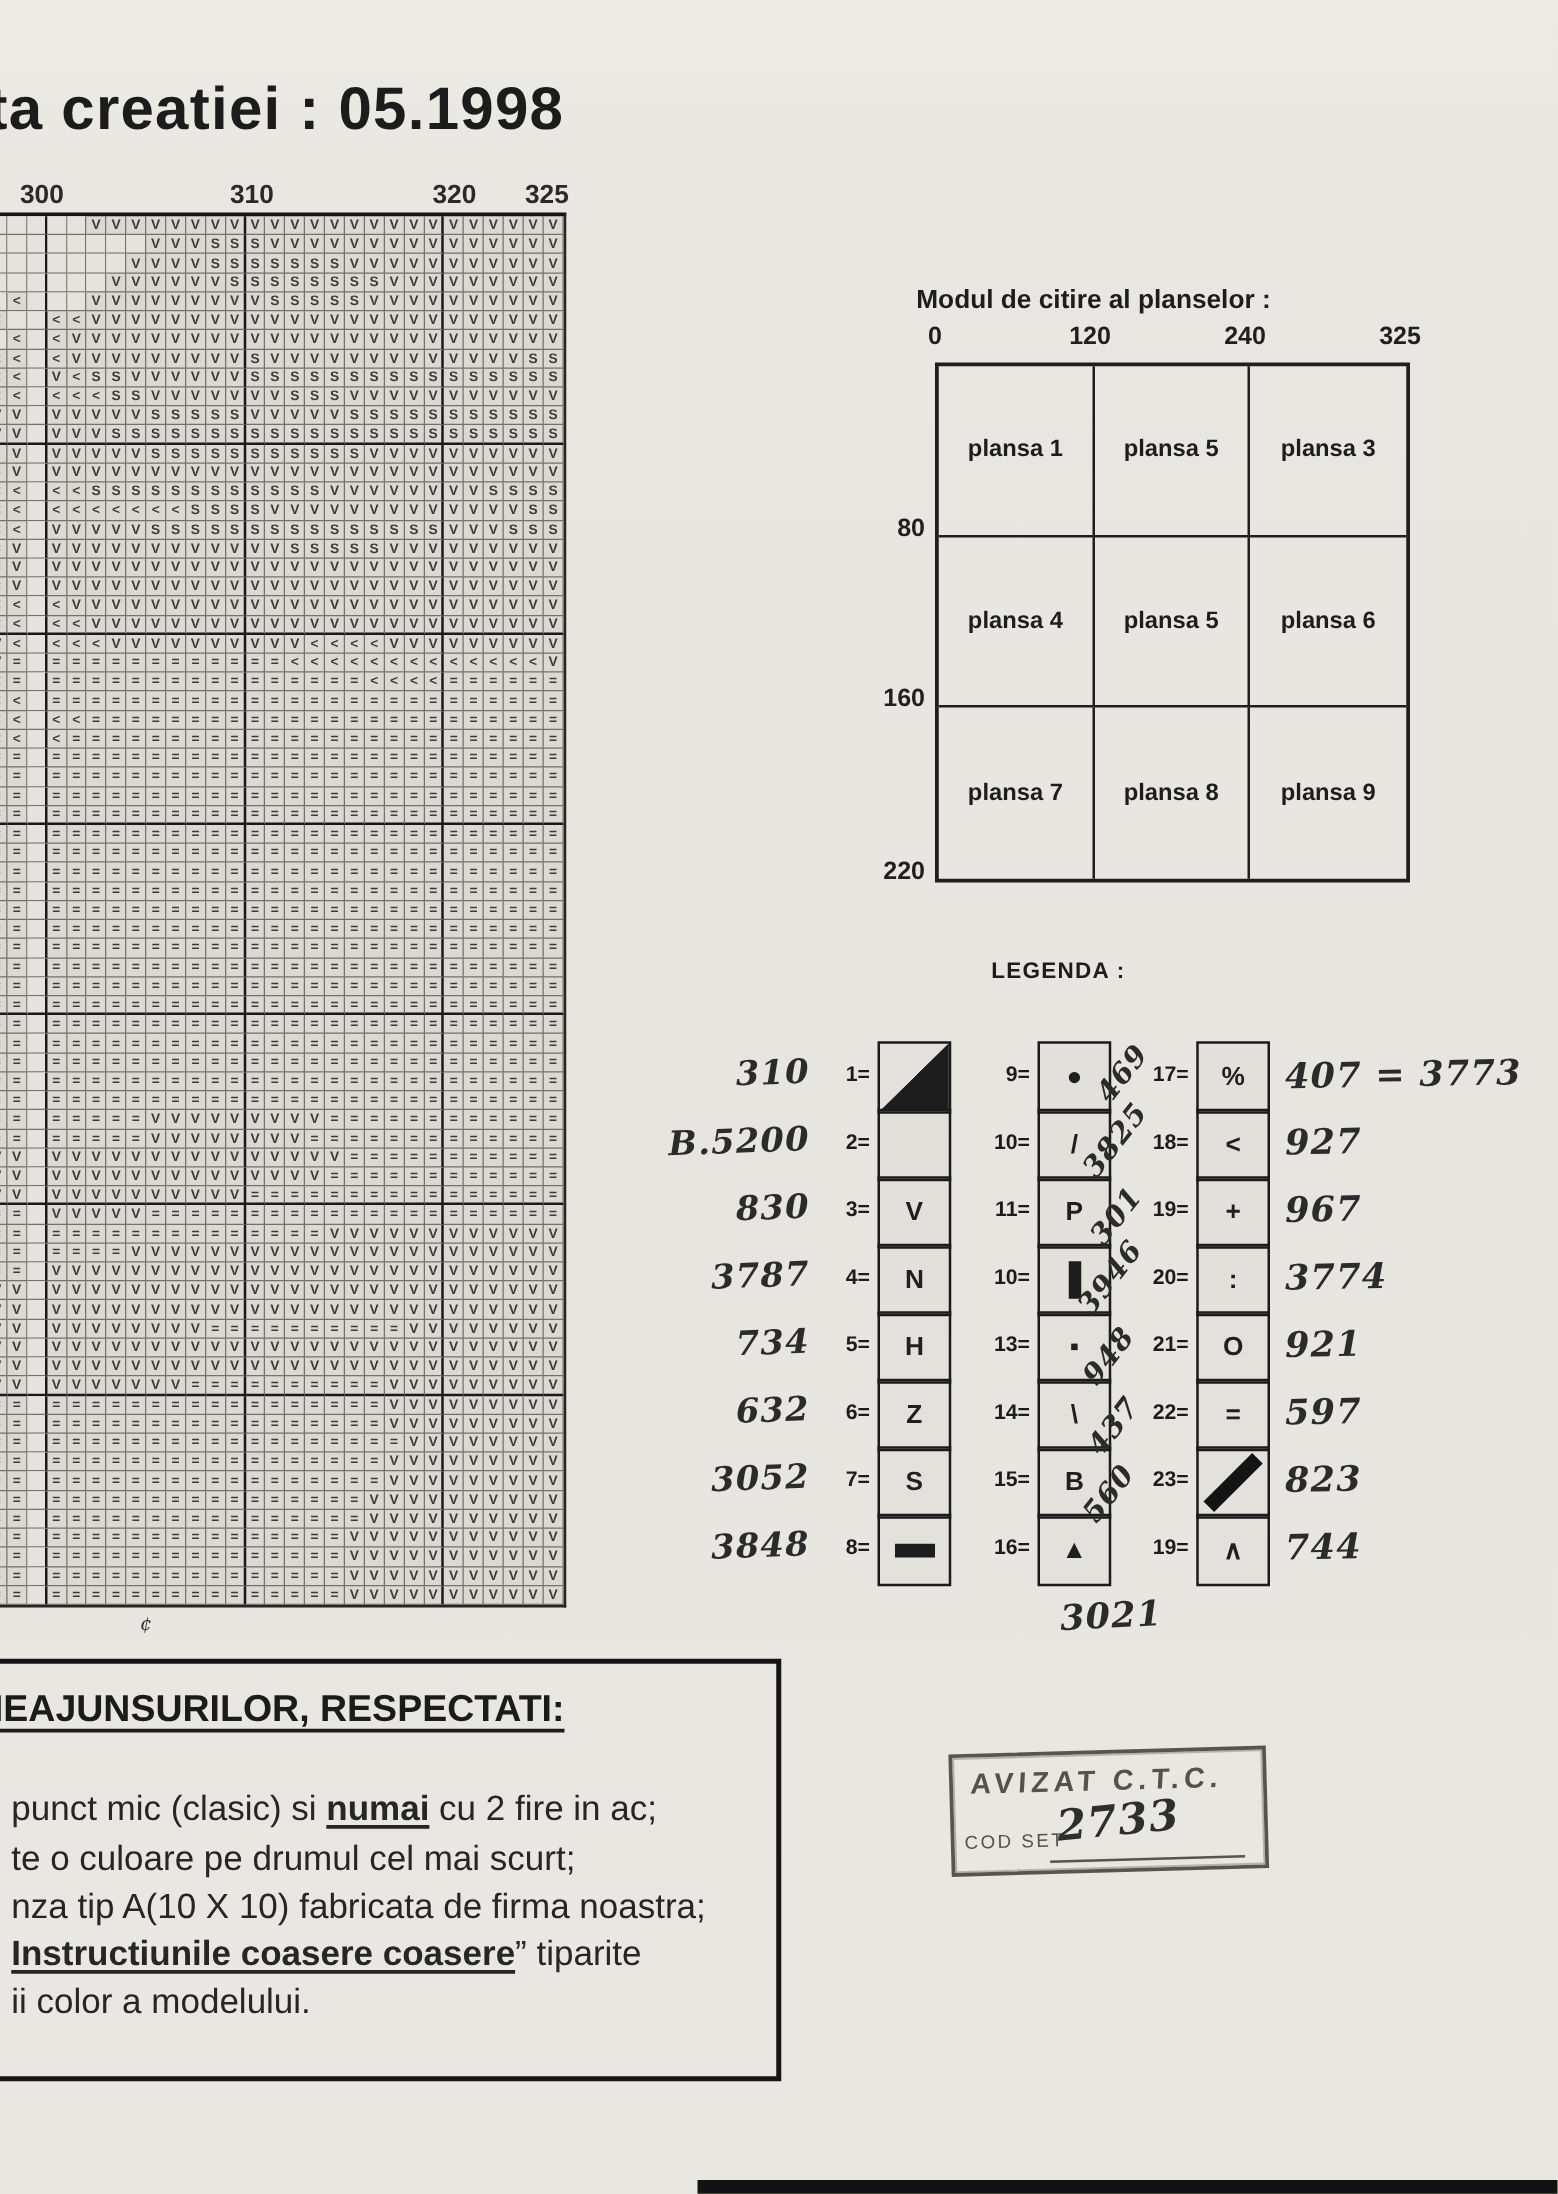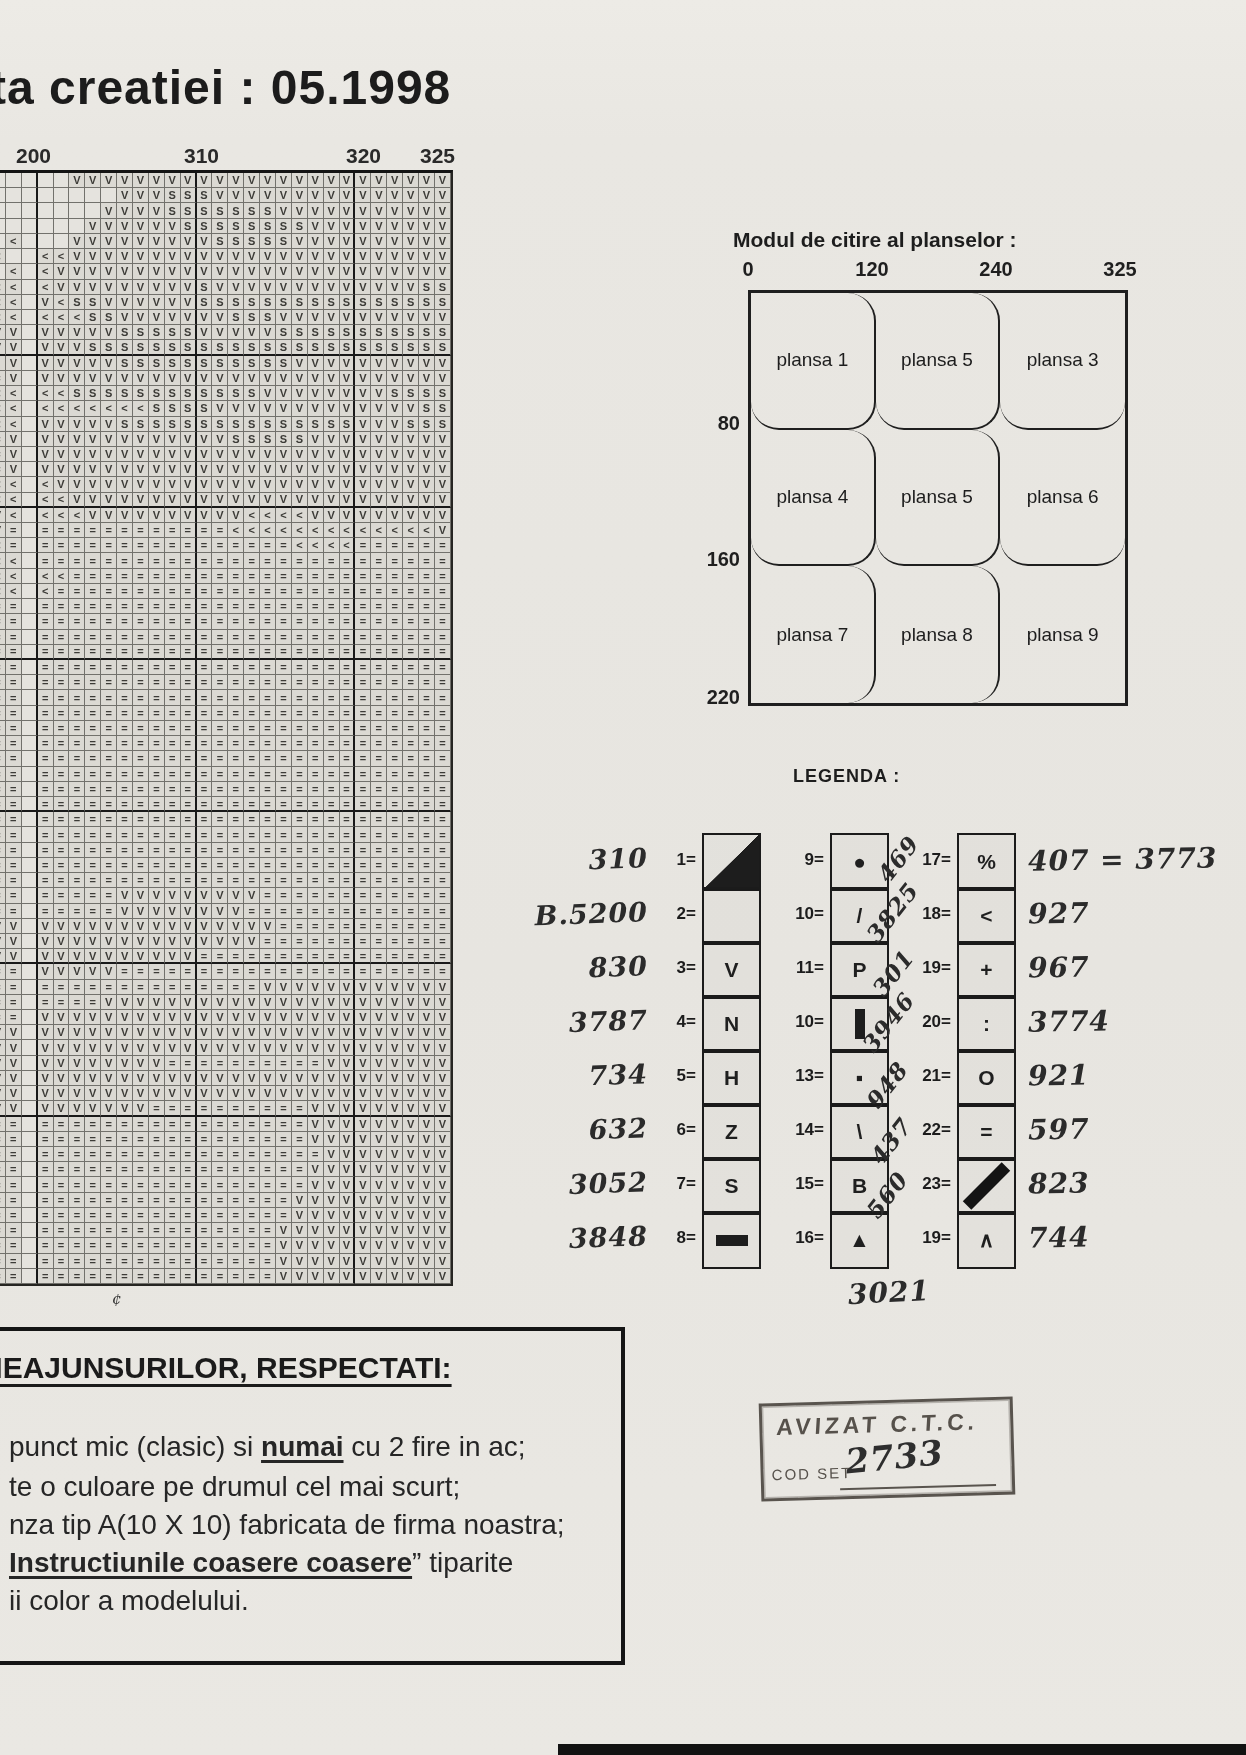--- a/index.html
+++ b/index.html
@@ -25,22 +25,22 @@
   .cell.empty{background:#e5e3de;}
   .cell.tR{border-right:2.5px solid #191919;}
   .cell.tB{border-bottom:2.5px solid #191919;}
   .cell.dot{font-size:8px;}
 
   
   .plansa-title{position:absolute;left:733px;top:228px;font-size:21px;font-weight:bold;color:#1d1d1d;}
   .plansa-table{position:absolute;left:748px;top:290px;width:374px;height:410px;
     border:3px solid #1f1f1f;display:grid;grid-template-columns:repeat(3,1fr);grid-template-rows:repeat(3,1fr);}
   .plansa-cell{display:flex;align-items:center;justify-content:center;
-    font-size:19px;font-weight:normal;color:#1d1d1d;
-    border-right:2.5px solid #1f1f1f;border-bottom:2.5px solid #1f1f1f;border-radius:28px;}
+    font-size:19px;font-weight:bold;color:#1d1d1d;
+    border-right:2.5px solid #1f1f1f;border-bottom:2.5px solid #1f1f1f;}
   .plansa-cell:nth-child(3n){border-right:none;}
   .plansa-cell:nth-child(n+7){border-bottom:none;}
   .axis-label{position:absolute;font-size:20px;font-weight:bold;color:#1f1f1f;}
   .axis-top{top:258px;transform:translateX(-50%);}
   .axis-left{text-align:right;width:46px;}
 
   
   .legend-title{position:absolute;left:793px;top:766px;font-size:18px;font-weight:bold;
     letter-spacing:1px;color:#1d1d1d;}
   .leg-num{position:absolute;width:46px;text-align:right;font-size:17px;font-weight:bold;color:#1c1c1c;}
@@ -81,21 +81,21 @@
   .bottom-strip{position:absolute;left:558px;top:1744px;width:688px;height:11px;background:#121212;}
 </style>
 </head>
 <body>
 
 <div class="paper-shade"></div>
 
 <div class="page-title">ta creatiei : 05.1998</div>
 
 <div id="grid-labels">
-    <span class="grid-label" style="left: 16px;">200</span>
+    <span class="grid-label" style="left: 16px;">300</span>
     <span class="grid-label" style="left: 184px;">310</span>
     <span class="grid-label" style="left: 346px;">320</span>
     <span class="grid-label" style="left: 420px;">325</span>
   </div>
 
 <div class="pattern-grid" id="pattern-grid">
     <div class="cell empty"></div>
     <div class="cell empty"></div>
     <div class="cell empty tR"></div>
     <div class="cell empty"></div>

